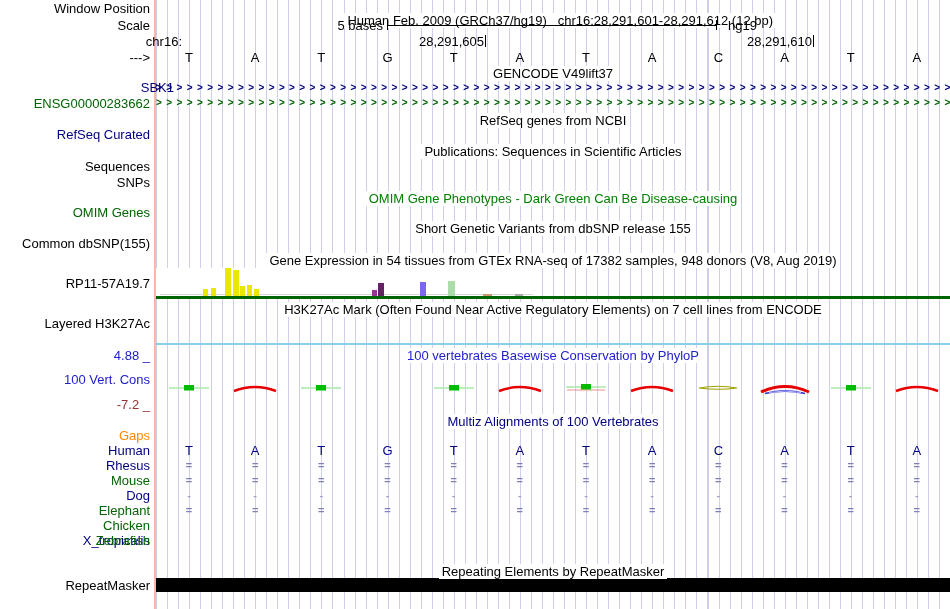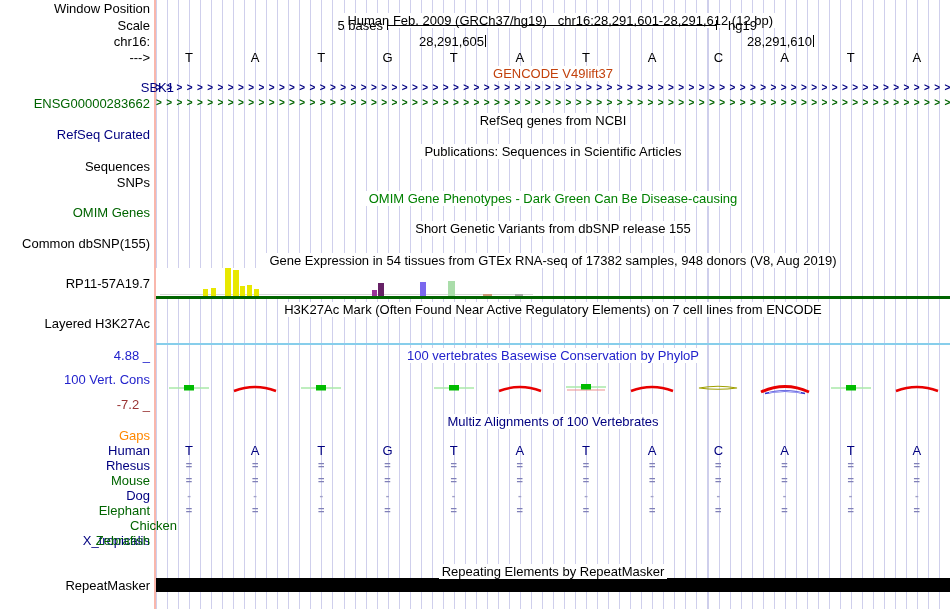--- a/index.html
+++ b/index.html
@@ -61,34 +61,34 @@
 
   <div class="gtex-panel"></div>
   <div class="gtex-zero"></div>
   <div class="gtex-baseline"></div>
 
   <div class="cyan-line"></div>
 
   <div class="rmsk-bar"></div>
 <div class="gutter-label" style="top: 2px; color: rgb(0, 0, 0);">Window Position</div>
     <div class="gutter-label" style="top: 19px; color: rgb(0, 0, 0);">Scale</div>
-    <div class="gutter-label" style="top: 35px; color: rgb(0, 0, 0);">chr16:</div>
+    <div class="gutter-label" style="top: 35px; color: rgb(0, 0, 0); padding-left: 32px;">chr16:</div>
     <div class="gutter-label" style="top: 51px; color: rgb(0, 0, 0);">---&gt;</div>
     <div class="gutter-label" style="top: 128px; color: rgb(0, 0, 128);">RefSeq Curated</div>
     <div class="gutter-label" style="top: 160px; color: rgb(0, 0, 0);">Sequences</div>
     <div class="gutter-label" style="top: 176px; color: rgb(0, 0, 0);">SNPs</div>
     <div class="gutter-label" style="top: 206px; color: rgb(0, 100, 0);">OMIM Genes</div>
     <div class="gutter-label" style="top: 237px; color: rgb(0, 0, 0);">Common dbSNP(155)</div>
     <div class="gutter-label" style="top: 277px; color: rgb(0, 0, 0);">RP11-57A19.7</div>
     <div class="gutter-label" style="top: 317px; color: rgb(0, 0, 0);">Layered H3K27Ac</div>
     <div class="gutter-label" style="top: 349px; color: rgb(34, 34, 204);">4.88 _</div>
     <div class="gutter-label" style="top: 373px; color: rgb(34, 34, 204);">100 Vert. Cons</div>
     <div class="gutter-label" style="top: 398px; color: rgb(153, 51, 51);">-7.2 _</div>
     <div class="gutter-label" style="top: 579px; color: rgb(0, 0, 0);">RepeatMasker</div>
-    <div class="center-title" style="top: 67px; color: #c2410c;"><span>GENCODE V49lift37</span></div>
+    <div class="center-title" style="top: 67px; color: #000000;"><span>GENCODE V49lift37</span></div>
     <div class="center-title" style="top: 114px; color: rgb(0, 0, 0);"><span>RefSeq genes from NCBI</span></div>
     <div class="center-title" style="top: 145px; color: rgb(0, 0, 0);"><span>Publications: Sequences in Scientific Articles</span></div>
     <div class="center-title" style="top: 192px; color: rgb(0, 128, 0);"><span>OMIM Gene Phenotypes - Dark Green Can Be Disease-causing</span></div>
     <div class="center-title" style="top: 222px; color: rgb(0, 0, 0);"><span>Short Genetic Variants from dbSNP release 155</span></div>
     <div class="center-title" style="top: 254px; color: rgb(0, 0, 0);"><span>Gene Expression in 54 tissues from GTEx RNA-seq of 17382 samples, 948 donors (V8, Aug 2019)</span></div>
     <div class="center-title" style="top: 303px; color: rgb(0, 0, 0);"><span>H3K27Ac Mark (Often Found Near Active Regulatory Elements) on 7 cell lines from ENCODE</span></div>
     <div class="center-title" style="top: 349px; color: rgb(34, 34, 204);"><span>100 vertebrates Basewise Conservation by PhyloP</span></div>
     <div class="center-title" style="top: 415px; color: rgb(0, 0, 128);"><span>Multiz Alignments of 100 Vertebrates</span></div>
     <div class="center-title" style="top: 565px; color: rgb(0, 0, 0);"><span>Repeating Elements by RepeatMasker</span></div>
     <div class="base-cell" style="left: 156px; top: 51px;">T</div>
@@ -221,16 +221,16 @@
     <div class="sym-cell" style="left: 288.333px; top: 504px; color: rgb(128, 128, 184);">=</div>
     <div class="sym-cell" style="left: 354.5px; top: 504px; color: rgb(128, 128, 184);">=</div>
     <div class="sym-cell" style="left: 420.667px; top: 504px; color: rgb(128, 128, 184);">=</div>
     <div class="sym-cell" style="left: 486.833px; top: 504px; color: rgb(128, 128, 184);">=</div>
     <div class="sym-cell" style="left: 553px; top: 504px; color: rgb(128, 128, 184);">=</div>
     <div class="sym-cell" style="left: 619.167px; top: 504px; color: rgb(128, 128, 184);">=</div>
     <div class="sym-cell" style="left: 685.333px; top: 504px; color: rgb(128, 128, 184);">=</div>
     <div class="sym-cell" style="left: 751.5px; top: 504px; color: rgb(128, 128, 184);">=</div>
     <div class="sym-cell" style="left: 817.667px; top: 504px; color: rgb(128, 128, 184);">=</div>
     <div class="sym-cell" style="left: 883.833px; top: 504px; color: rgb(128, 128, 184);">=</div>
-    <div class="gutter-label" style="top: 519px; color: rgb(0, 100, 0); margin-left: 27px;">Chicken</div>
+    <div class="gutter-label" style="top: 519px; color: rgb(0, 100, 0);">Chicken</div>
     <div class="gutter-label" style="top: 534px; color: rgb(0, 0, 128);">X_tropicalis</div>
     <div class="gutter-label" style="top: 534px; color: rgb(0, 100, 0);">Zebrafish</div>
   </div>
 
 </body></html>

